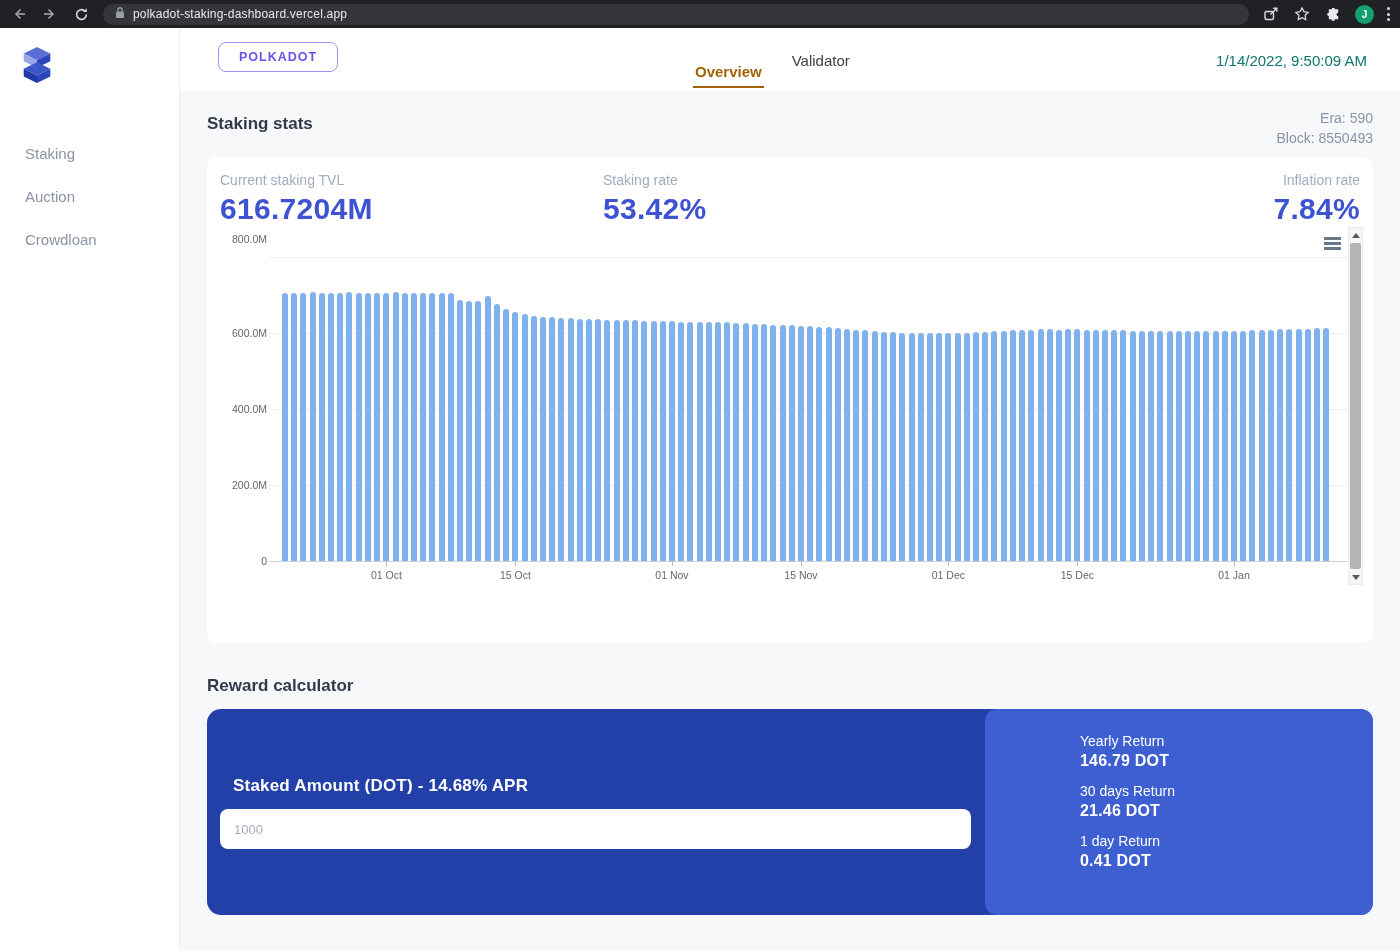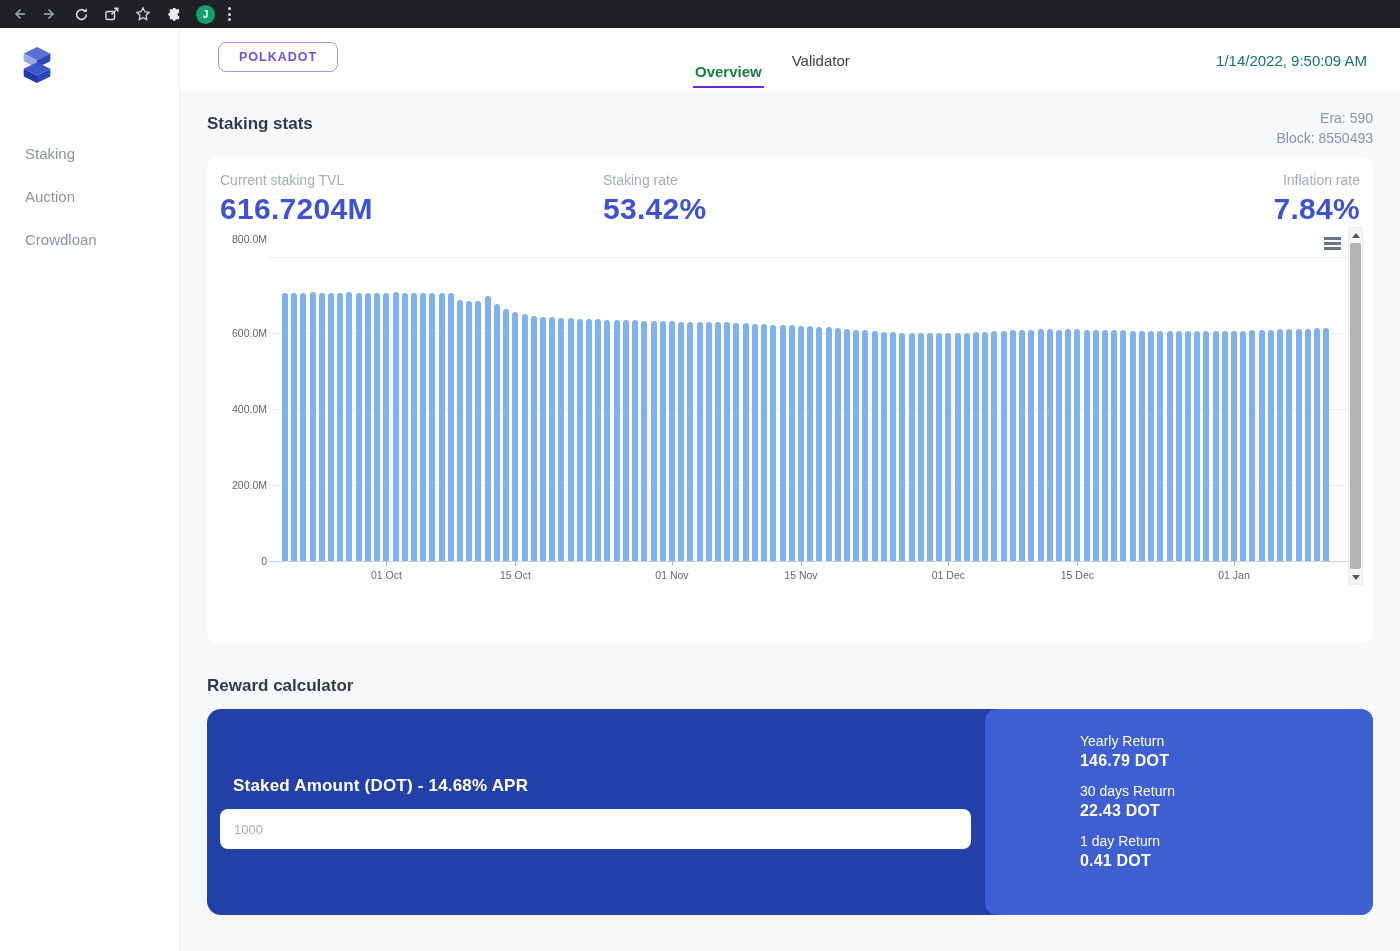--- a/index.html
+++ b/index.html
@@ -27,21 +27,21 @@
 
   .main { flex:1; position:relative; background:#f6f8fa; }
   .topbar { height:63px; background:#fff; position:relative; }
   .net-btn { position:absolute; left:38px; top:14px; padding:7px 20px;
     border:1.5px solid #a78ff2; border-radius:8px; background:#fff;
     color:#6e50ec; font-weight:700; font-size:12.5px; letter-spacing:1px;
     font-family:inherit; cursor:pointer; }
   .tabs { position:absolute; left:513px; top:0; height:100%; display:flex;
     align-items:center; gap:26px; }
   .tab { font-size:15px; color:#404040; padding:8px 2px 6px; cursor:pointer; }
-  .tab.active { color:#15803d; font-weight:700; border-bottom:2px solid #6d28d9;margin-top:24px; }
+  .tab.active { color:#a16207; font-weight:700; border-bottom:2px solid #a16207;margin-top:24px; }
   .clock { position:absolute; right:33px; top:24px; font-size:15px; color:#0f766e; }
 
   .content { padding:0 27px; }
   .section-head { margin-top:17px; display:flex; justify-content:space-between;
     align-items:flex-start; min-height:40px; }
   .section-title { font-size:17px; font-weight:700; color:#333a49; margin-top:6px; }
   .era-block { text-align:right; font-size:14px; color:#8b93a7; line-height:20px; }
 
   
   .stats-card { position:relative; margin-top:9px; height:486px; background:#fff;
@@ -105,20 +105,29 @@
         <path d="M6.5 3.5 L11 8 L6.5 12.5" stroke="#9aa0a6" stroke-width="1.7" fill="none"></path>
         <line x1="2" y1="8" x2="11" y2="8" stroke="#9aa0a6" stroke-width="1.7"></line>
       </svg>
   </span>
   <span class="nav-ic">
     <svg width="15" height="15" viewBox="0 0 16 16">
         <path d="M13.2 8a5.2 5.2 0 1 1-1.6-3.75" stroke="#dadce0" stroke-width="1.7" fill="none"></path>
         <path d="M13.6 1.2 v4 h-4 z" fill="#dadce0"></path>
       </svg>
   </span>
+  <div class="url-pill">
+    <span>
+      <svg width="10" height="13" viewBox="0 0 10 13">
+          <rect x="1" y="5.5" width="8" height="6.5" rx="1.2" fill="#9aa0a6"></rect>
+          <path d="M3 5.5 V3.7 a2 2 0 0 1 4 0 V5.5" stroke="#9aa0a6" stroke-width="1.4" fill="none"></path>
+        </svg>
+    </span>
+    <span class="url-text">polkadot-staking-dashboard.vercel.app</span>
+  </div>
   <span class="nav-ic">
     <svg width="16" height="16" viewBox="0 0 16 16">
         <rect x="2" y="5.5" width="8.5" height="8" rx="1.5" stroke="#dadce0" stroke-width="1.4" fill="none"></rect>
         <path d="M7.5 8.5 L13.5 2.5 M10.2 2.2 H13.8 V5.8" stroke="#dadce0" stroke-width="1.4" fill="none"></path>
       </svg>
   </span>
   <span class="nav-ic">
     <svg width="16" height="16" viewBox="0 0 16 16">
         <path d="M8 1.8 l1.9 3.9 4.3.6 -3.1 3 .7 4.3 L8 11.6 4.2 13.6 4.9 9.3 1.8 6.3 6.1 5.7 z" stroke="#dadce0" stroke-width="1.2" fill="none"></path>
       </svg>
@@ -351,21 +360,21 @@
       <div class="calc-panel">
         <div class="calc-label">Staked Amount (DOT) - 14.68% APR</div>
         <input class="calc-input" type="text" placeholder="1000" style="">
         <div class="returns-panel">
           <div class="ret">
             <div class="rl">Yearly Return</div>
             <div class="rv">146.79 DOT</div>
           </div>
           <div class="ret">
             <div class="rl">30 days Return</div>
-            <div class="rv">22.43 DOT</div>
+            <div class="rv">21.46 DOT</div>
           </div>
           <div class="ret">
             <div class="rl">1 day Return</div>
             <div class="rv">0.41 DOT</div>
           </div>
         </div>
       </div>
     </div>
   </div>
 </div>

